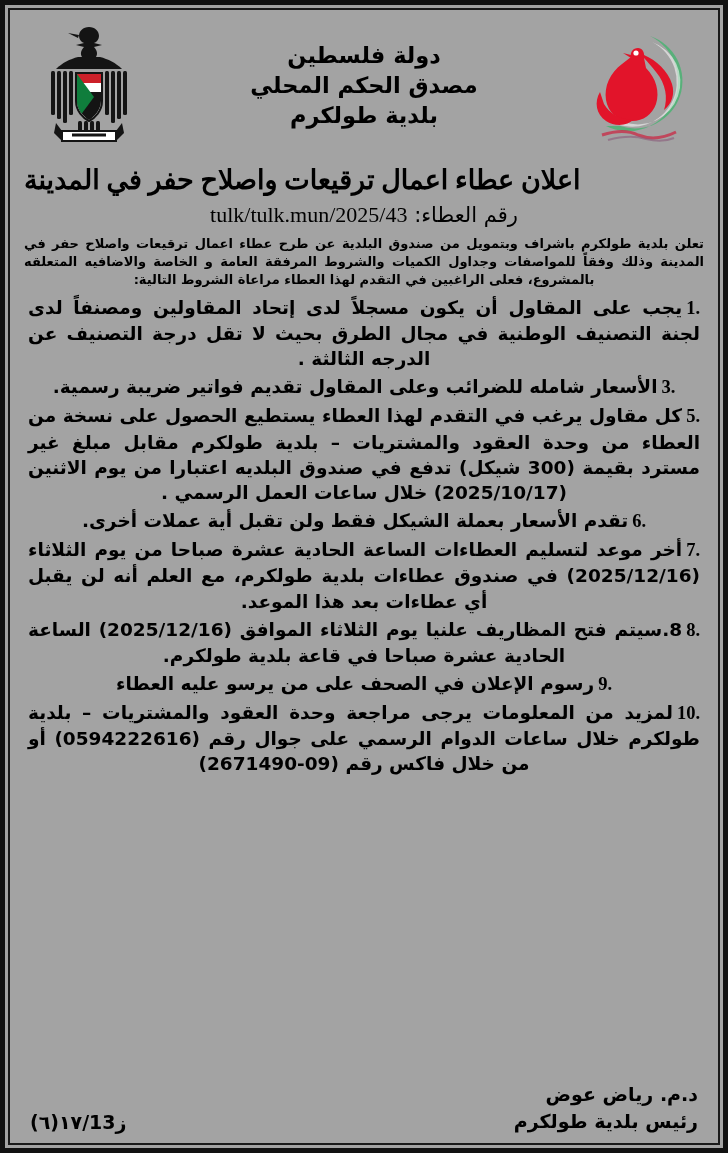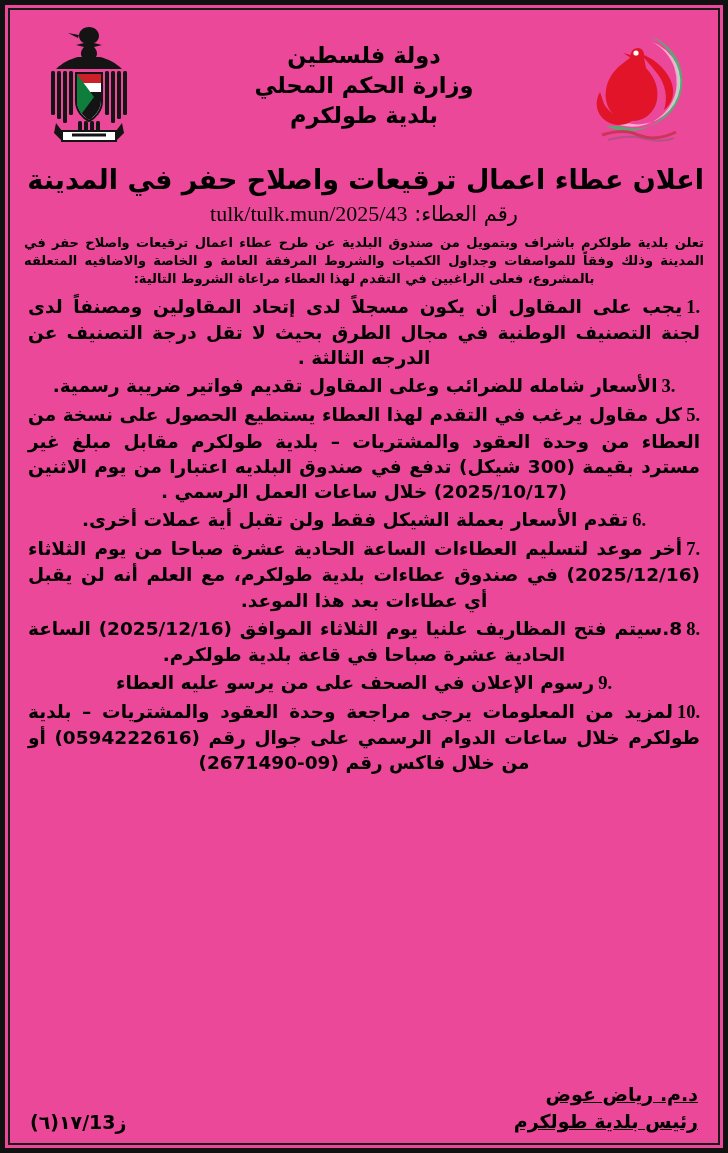--- a/index.html
+++ b/index.html
@@ -13,21 +13,21 @@
     height: 1153px;
     font-family: "DejaVu Sans", "Liberation Sans", sans-serif;
     overflow: hidden;
   }
 
   
   .page {
     box-sizing: border-box;
     width: 728px;
     height: 1153px;
-    background: #ec4899;
+    background: #a3a3a3;
     border: 5px solid #111111;
     padding: 3px;
     margin-left: 14px;
   }
   .page-inner {
     box-sizing: border-box;
     width: 100%;
     height: 100%;
     border: 2px solid #1a1a1a;
     padding: 6px 14px 4px 14px;
@@ -60,26 +60,27 @@
   }
   .masthead-text div {
     font-weight: bold;
     font-size: 22.5px;
     color: #000;
     letter-spacing: 0.2px;
   }
 
   
   .doc-title {
-    text-align: right;
+    text-align: left;
     font-size: 27px;
     font-weight: bold;
     color: #000;
     margin: 8px 0 2px 0;
     letter-spacing: -0.2px;
+    font-family: Liberation Serif, serif;
   }
   .tender-no {
     text-align: center;
     font-size: 21px;
     font-weight: normal;
     color: #000;
     margin: 4px 0 7px 0;
     direction: rtl;
   }
   .tender-no .code {
@@ -134,21 +135,20 @@
     justify-content: space-between;
     align-items: flex-end;
     padding: 2px 6px 4px 6px;
   }
   .sig-names {
     text-align: right;
     font-size: 19px;
     font-weight: bold;
     line-height: 1.42;
     color: #000;
-    text-decoration: underline;
   }
   .sig-ref {
     font-size: 19px;
     font-weight: bold;
     color: #000;
     padding-bottom: 2px;
   }
 </style>
 </head>
 <body>
@@ -174,21 +174,21 @@
           <circle cx="60" cy="31" r="2.6" fill="#ffffff"></circle>
           <path d="M55 33 L47 31 L55 36 Z" fill="#e2142a"></path>
 
           <path d="M26 113 Q48 106 62 113 Q80 120 100 110" stroke="#c7304a" stroke-width="3" fill="none" opacity="0.8"></path>
           <path d="M32 118 Q54 112 70 117 Q86 121 98 116" stroke="#8b5a7a" stroke-width="2" fill="none" opacity="0.6"></path>
         </svg>
       </div>
 
       <div class="masthead-text">
         <div>دولة فلسطين</div>
-        <div>وزارة الحكم المحلي</div>
+        <div>مصدق الحكم المحلي</div>
         <div>بلدية طولكرم</div>
       </div>
 
       <div class="logo-slot">
         <svg width="110" height="126" viewBox="0 0 110 126" aria-hidden="true">
 
           <path d="M55 4 C49 4 45 8 45 13 C45 16 47 19 50 20 L42 22 L50 24
                    C47 27 46 31 48 34 L62 34 C64 31 63 27 60 24 L68 22 L60 20
                    C63 19 65 16 65 13 C65 8 61 4 55 4 Z" fill="#141414"></path>
           <path d="M45 12 L34 10 L44 15 Z" fill="#141414"></path>

